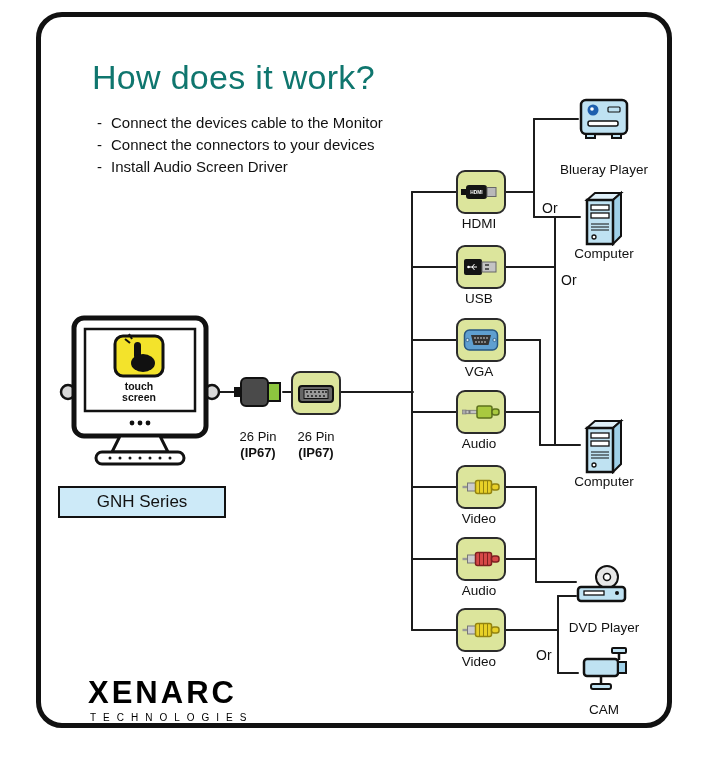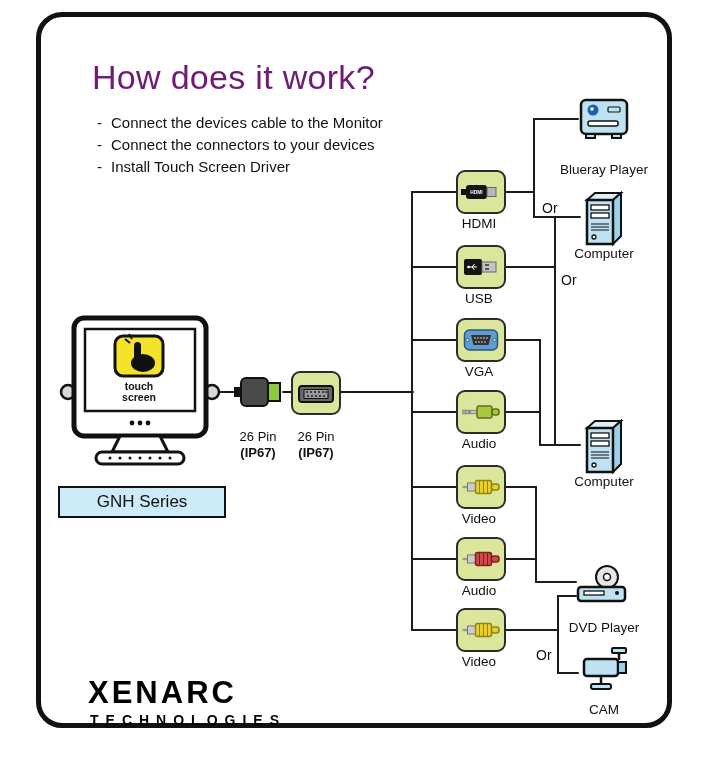--- a/index.html
+++ b/index.html
@@ -6,21 +6,21 @@
   .canvas {
     position:relative; width:702px; height:758px; background:#fff;
     font-family:"Liberation Sans", sans-serif; color:#111; overflow:hidden;
   }
   .frame {
     position:absolute; left:36px; top:12px; width:626px; height:706px;
     border:5px solid #111; border-radius:26px;
   }
   .wires { position:absolute; left:0; top:0; }
   .wires line, .wires polyline { stroke:#1c1c1c; stroke-width:2; stroke-linecap:round; fill:none; }
-  .title { position:absolute; left:92px; top:58px; font-size:34px; color:#701a75; letter-spacing:0.3px; }
+  .title { position:absolute; left:92px; top:58px; font-size:34px; color:#0f766e; letter-spacing:0.3px; }
   .instructions { position:absolute; left:97px; top:112px; font-size:15px; line-height:22px; font-weight:500; }
   .instr-row { display:flex; gap:9px; }
   .tile {
     position:absolute; width:46px; height:40px; background:#dce59c;
     border:2.5px solid #2b2b2b; border-radius:9px;
     display:flex; align-items:center; justify-content:center;
   }
   .clabel { position:absolute; width:90px; text-align:center; font-size:13.5px; }
   .devlabel { position:absolute; width:130px; text-align:center; font-size:13.5px; }
   .dev { position:absolute; }
@@ -29,21 +29,21 @@
   .pin .bold { font-weight:bold; }
   .gnh {
     position:absolute; left:58px; top:486px; width:164px; height:28px;
     background:#cdeaf8; border:2px solid #111;
     display:flex; align-items:center; justify-content:center; font-size:17px;
   }
   .monitor { position:absolute; left:58px; top:310px; }
   .conn-a { position:absolute; left:234px; top:371px; }
   .logo { position:absolute; left:88px; top:663px;margin-top:12px; }
   .logo-name { font-size:31px; font-weight:bold; letter-spacing:3px; color:#000; }
-  .logo-sub { font-size:14px; font-weight:bold; letter-spacing:7px; color:#000; margin-top:1px; margin-left:2px; }
+  .logo-sub { font-size:10px; font-weight:normal; letter-spacing:7px; color:#000; margin-top:1px; margin-left:2px; }
   svg text { font-family:"Liberation Sans", sans-serif; }
 </style>
 </head>
 <body>
 
 <div class="canvas">
 
   <div class="frame"></div>
 
   <svg class="wires" width="702" height="758" viewBox="0 0 702 758">
@@ -91,21 +91,21 @@
     <div class="instr-row">
       <span>-</span>
       <span>Connect the devices cable to the Monitor</span>
     </div>
     <div class="instr-row">
       <span>-</span>
       <span>Connect the connectors to your devices</span>
     </div>
     <div class="instr-row">
       <span>-</span>
-      <span>Install Touch Screen Driver</span>
+      <span>Install Audio Screen Driver</span>
     </div>
   </div>
 
   <svg class="monitor" width="164" height="160" viewBox="0 0 164 160">
     <circle cx="10" cy="82" r="7" fill="#d8d8d8" stroke="#111" stroke-width="2.5"></circle>
     <circle cx="154" cy="82" r="7" fill="#d8d8d8" stroke="#111" stroke-width="2.5"></circle>
     <rect x="16" y="8" width="132" height="118" rx="10" fill="#fff" stroke="#111" stroke-width="5"></rect>
     <rect x="27" y="19" width="110" height="82" fill="#fff" stroke="#111" stroke-width="2.5"></rect>
     <rect x="57" y="26" width="48" height="40" rx="8" fill="#f3e32b" stroke="#111" stroke-width="3"></rect>
     <g>

